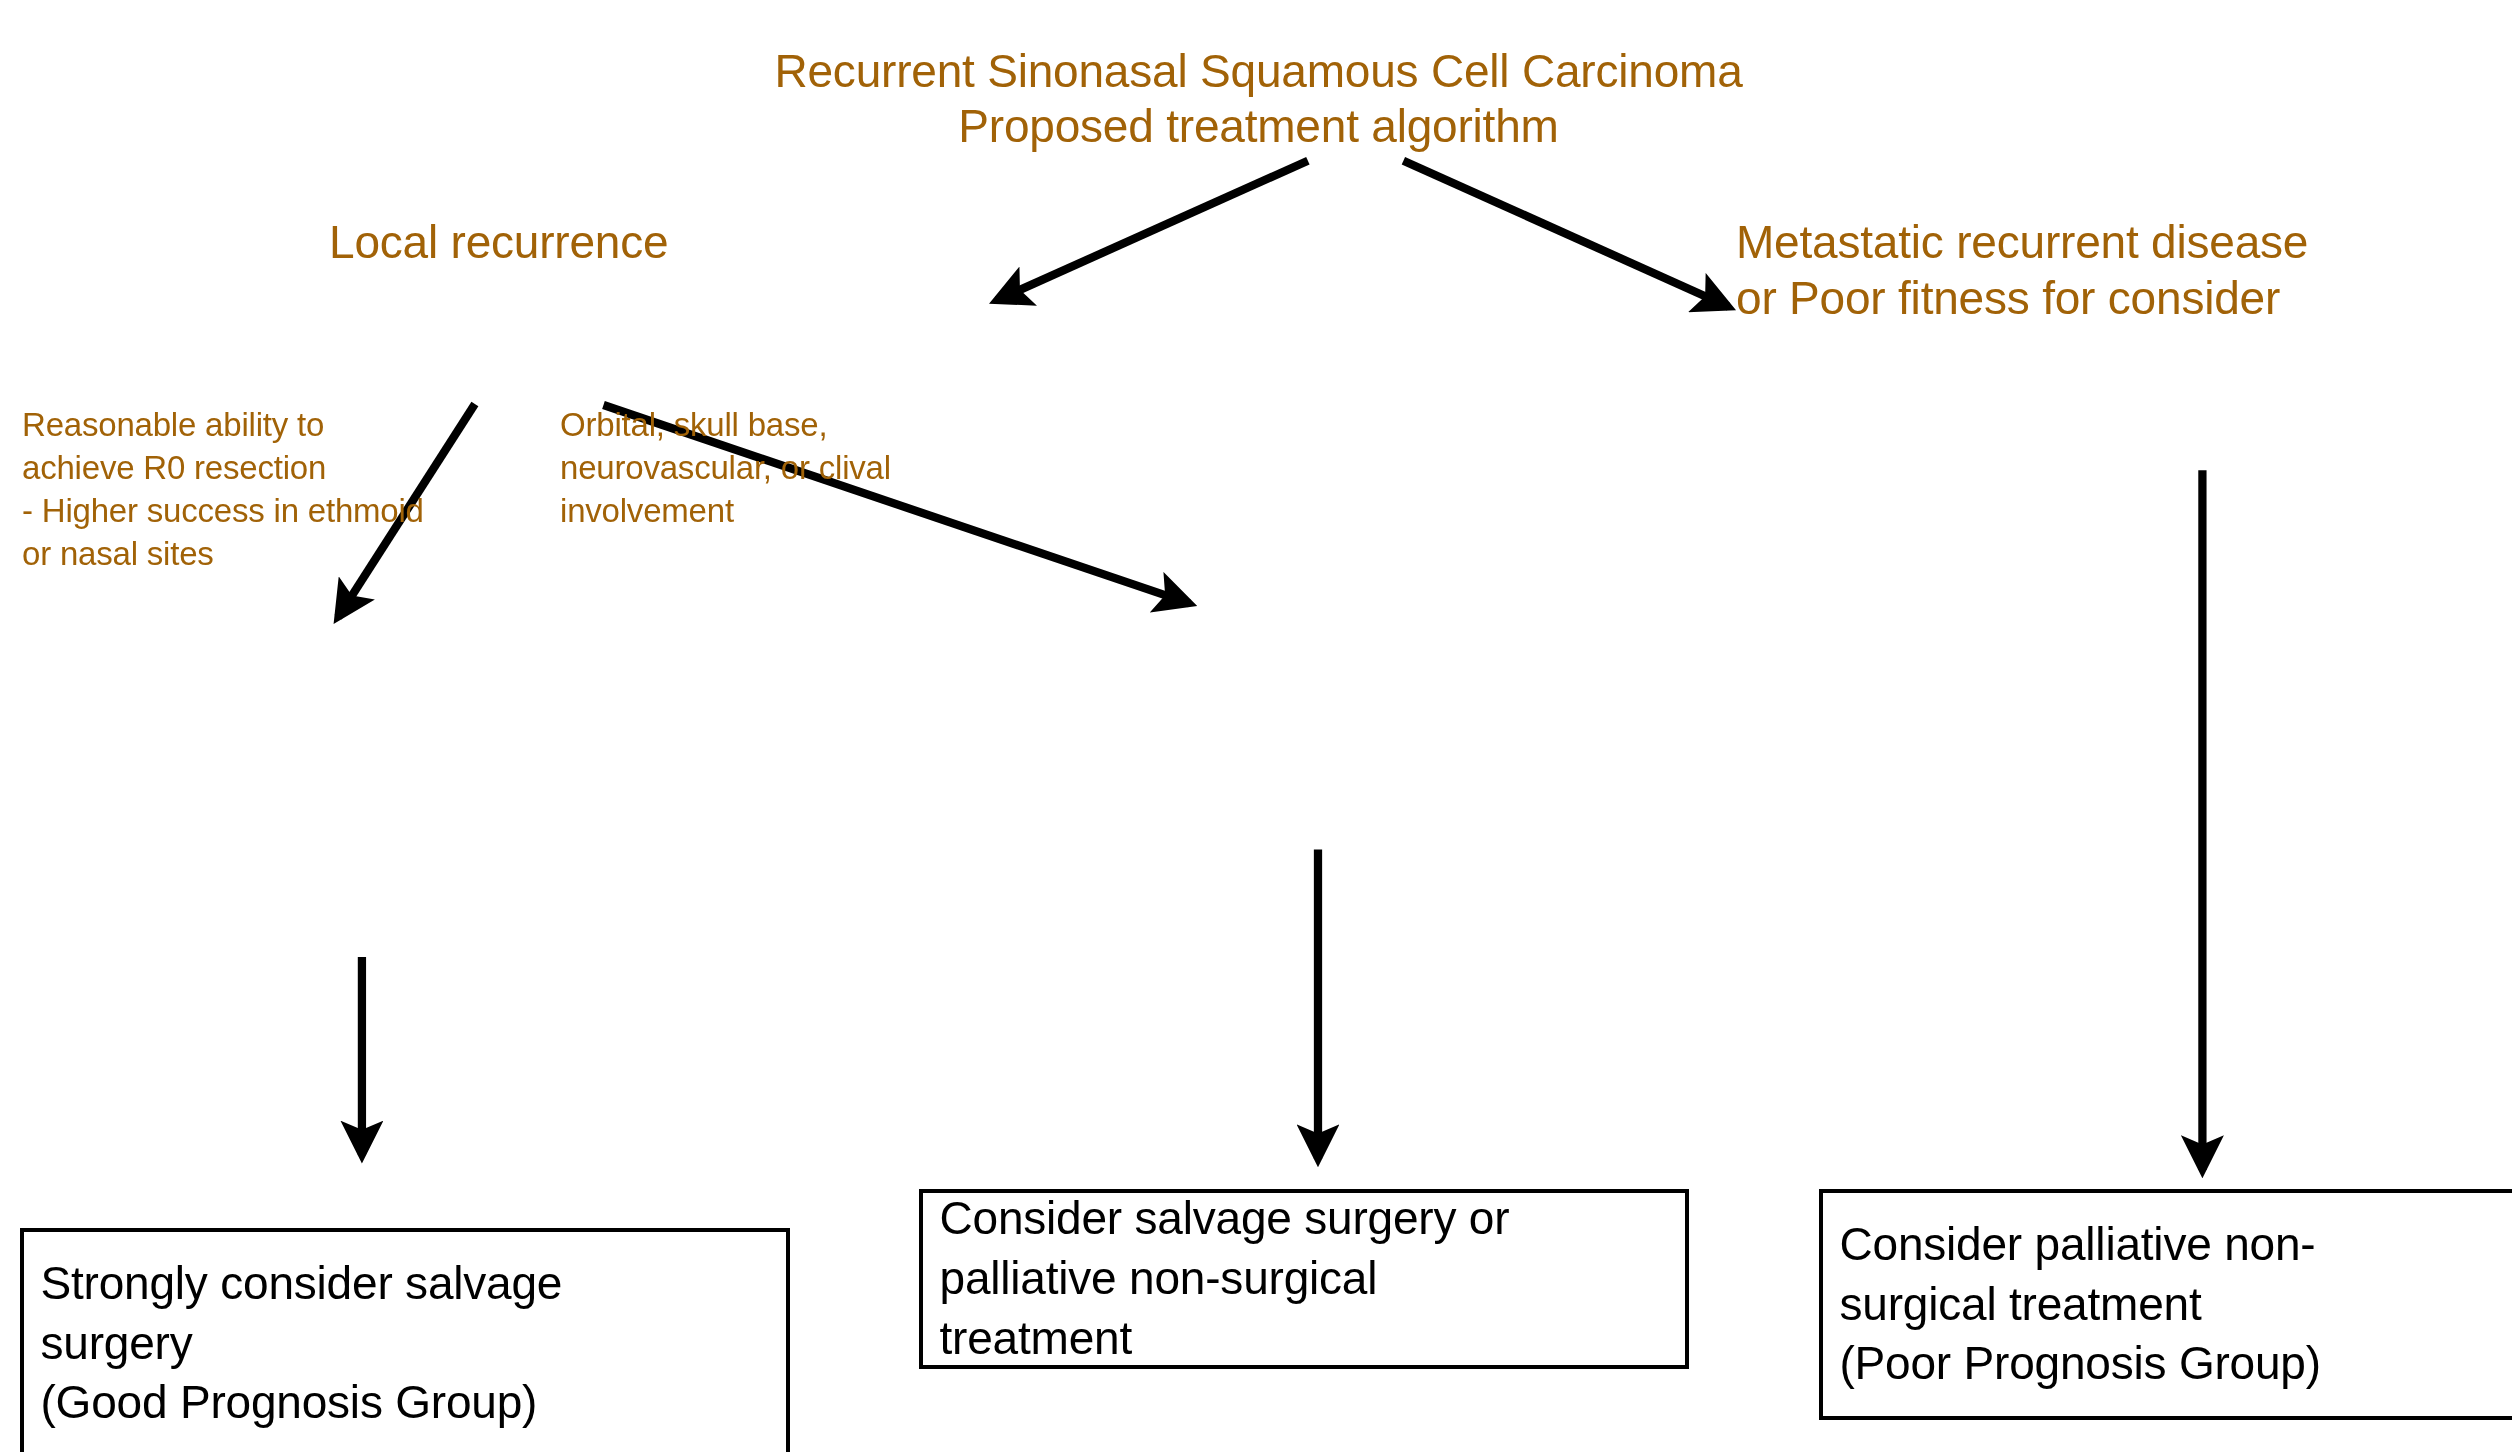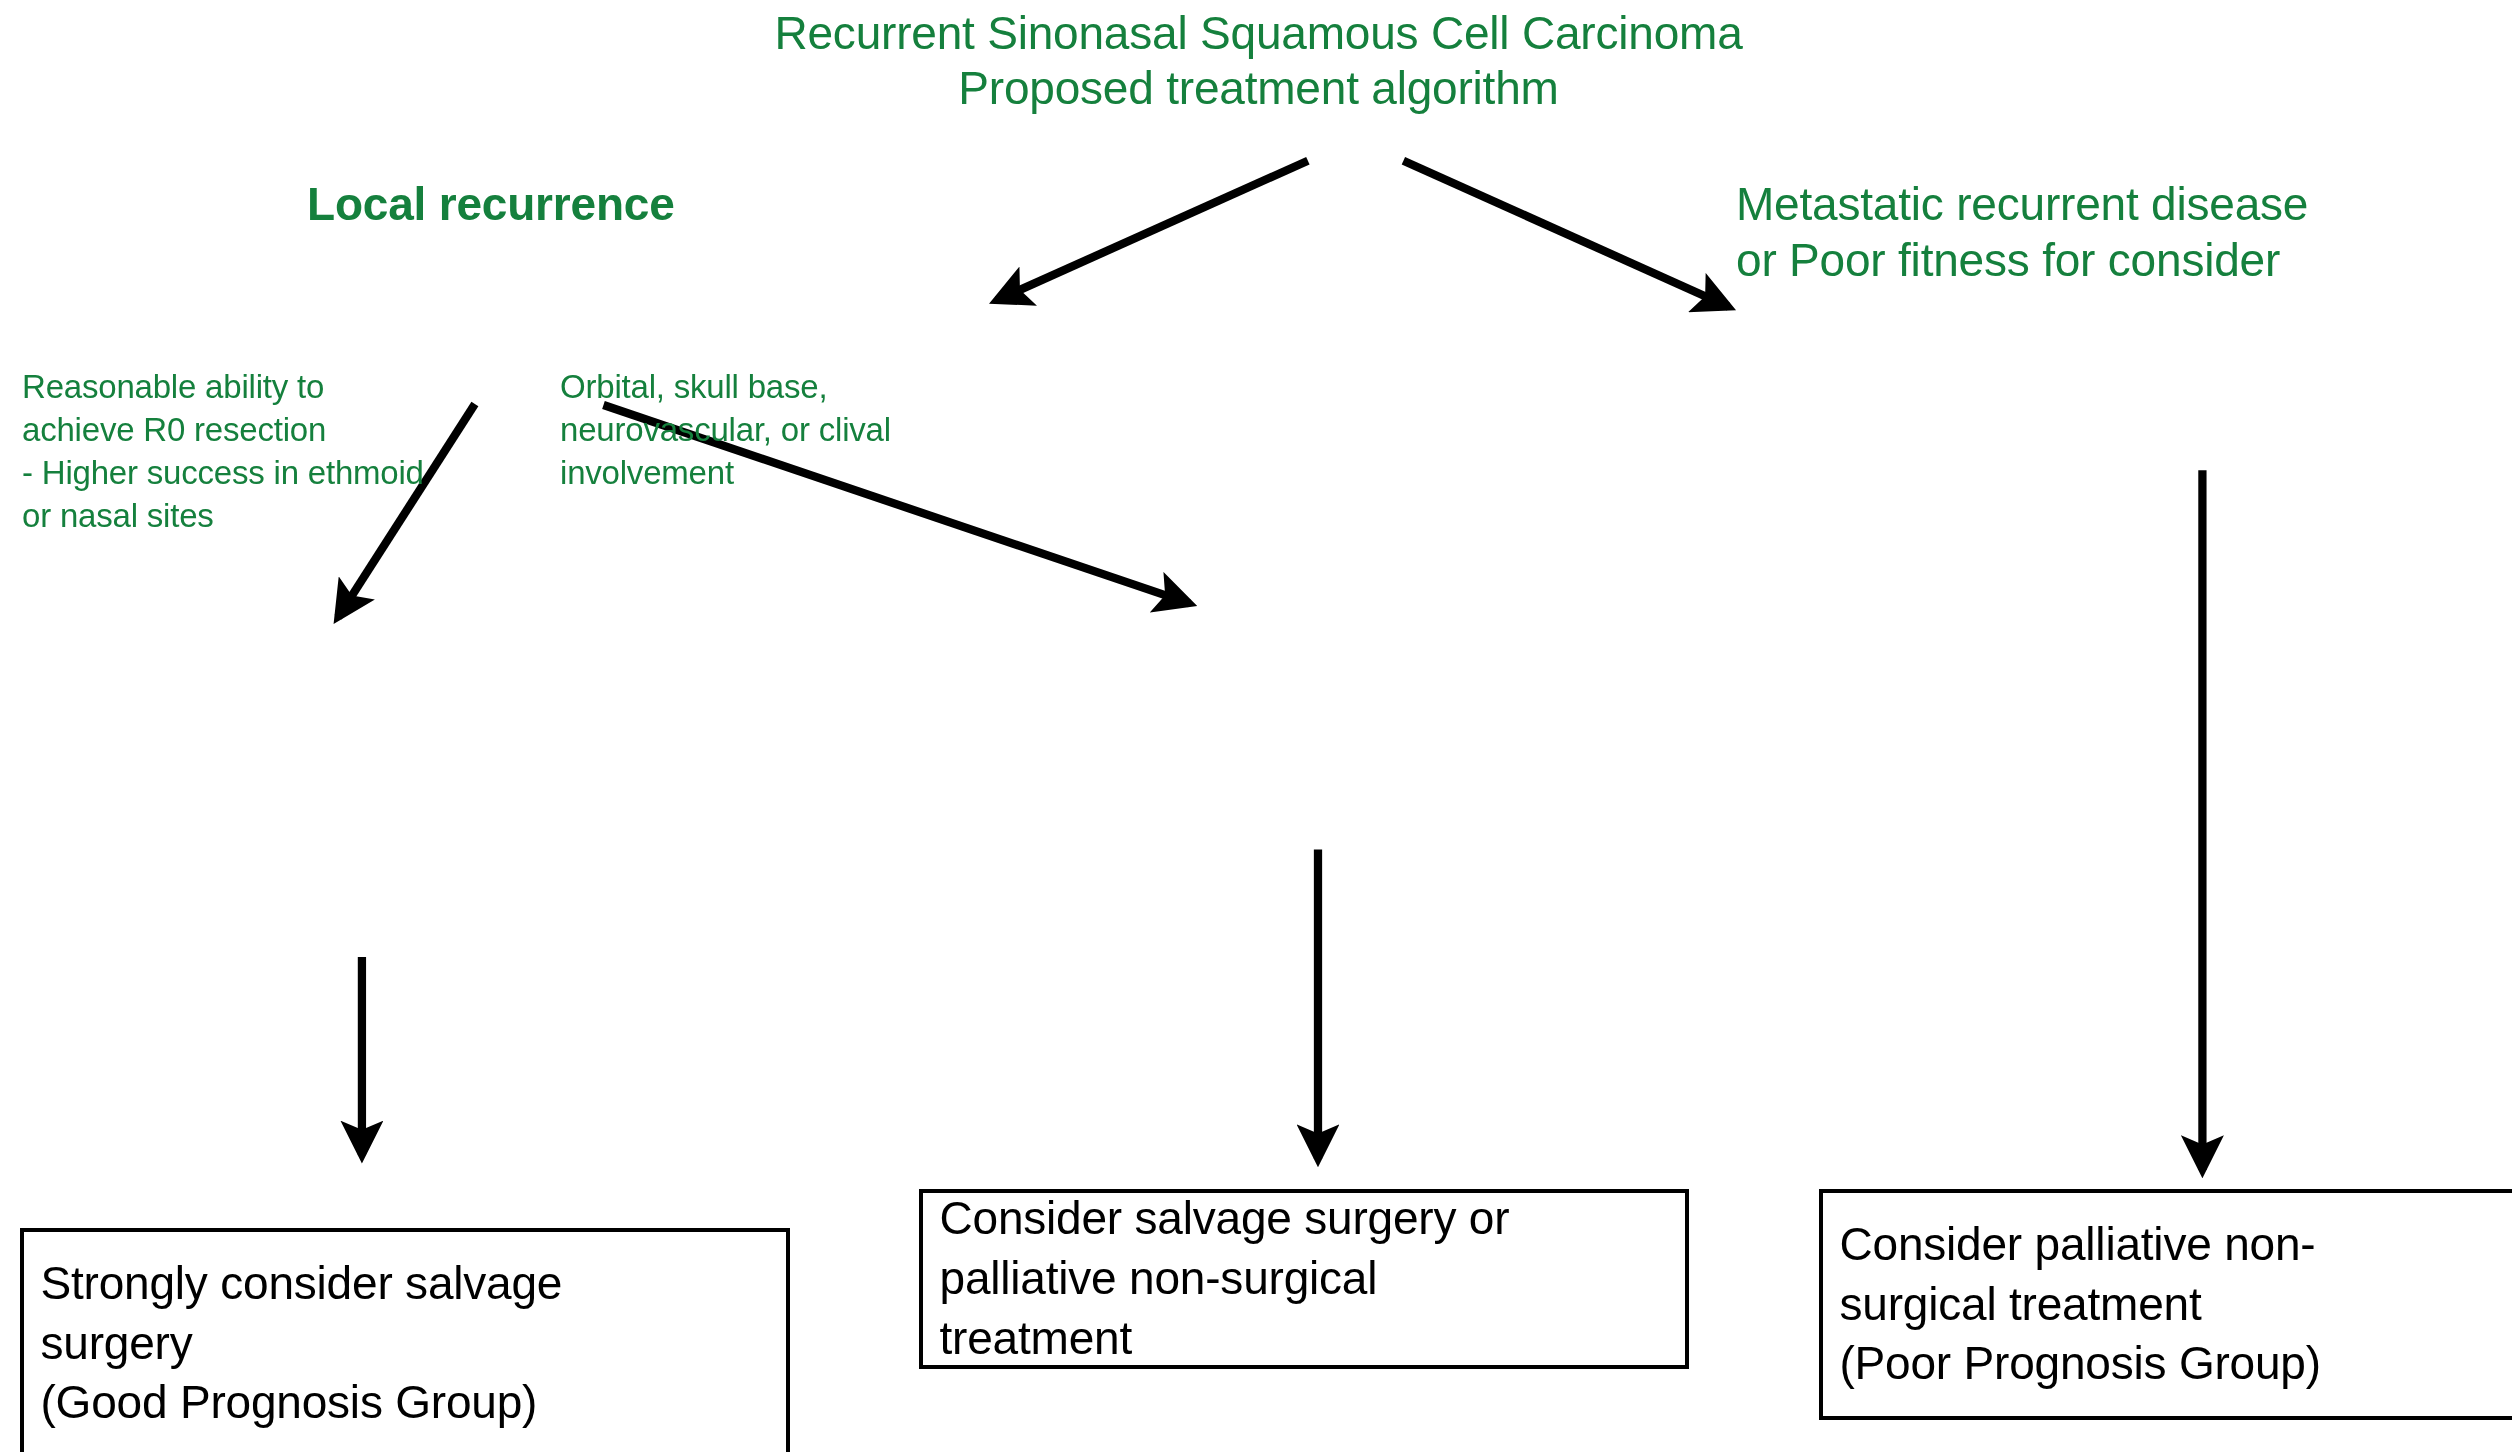--- a/index.html
+++ b/index.html
@@ -23,23 +23,24 @@
     position: absolute;
     left: 0;
     top: 0;
     width: 2512px;
     height: 1452px;
     pointer-events: none;
   }
   .node {
     position: absolute;
     white-space: pre-line;
-    color: #15803d;
+    color: #a16207;
     line-height: 1.18;
     letter-spacing: -0.2px;
+    margin-top: 38px;
   }
   .title-node {
     font-size: 46px;
     text-align: center;
     line-height: 1.20;
   }
   .branch-node {
     font-size: 46px;
     line-height: 1.22;
   }
@@ -88,21 +89,21 @@
     <line x1="394" y1="1042" x2="394" y2="1258" stroke="#000000" stroke-width="9" marker-end="url(#ah)"></line>
 
     <line x1="1435" y1="925" x2="1435" y2="1262" stroke="#000000" stroke-width="9" marker-end="url(#ah)"></line>
 
     <line x1="2398" y1="512" x2="2398" y2="1274" stroke="#000000" stroke-width="9" marker-end="url(#ah)"></line>
   </svg>
 
   <div class="node title-node" style="left:698px; top:5.5px; width:1121px;">Recurrent Sinonasal Squamous Cell Carcinoma
 Proposed treatment algorithm</div>
 
-  <div class="node branch-node" style="left:307px; top:176px; width:551px;font-weight:bold;">Local recurrence</div>
+  <div class="node branch-node" style="left:329px; top:176px; width:551px;">Local recurrence</div>
 
   <div class="node branch-node" style="left:1736px; top:176px; width:753px;">Metastatic recurrent disease
 or Poor fitness for consider</div>
 
   <div class="node criteria-node" style="left:22px; top:366px; width:762px;">Reasonable ability to
 achieve R0 resection
 - Higher success in ethmoid
 or nasal sites</div>
 
   <div class="node criteria-node" style="left:560px; top:366px; width:643px;">Orbital, skull base,

